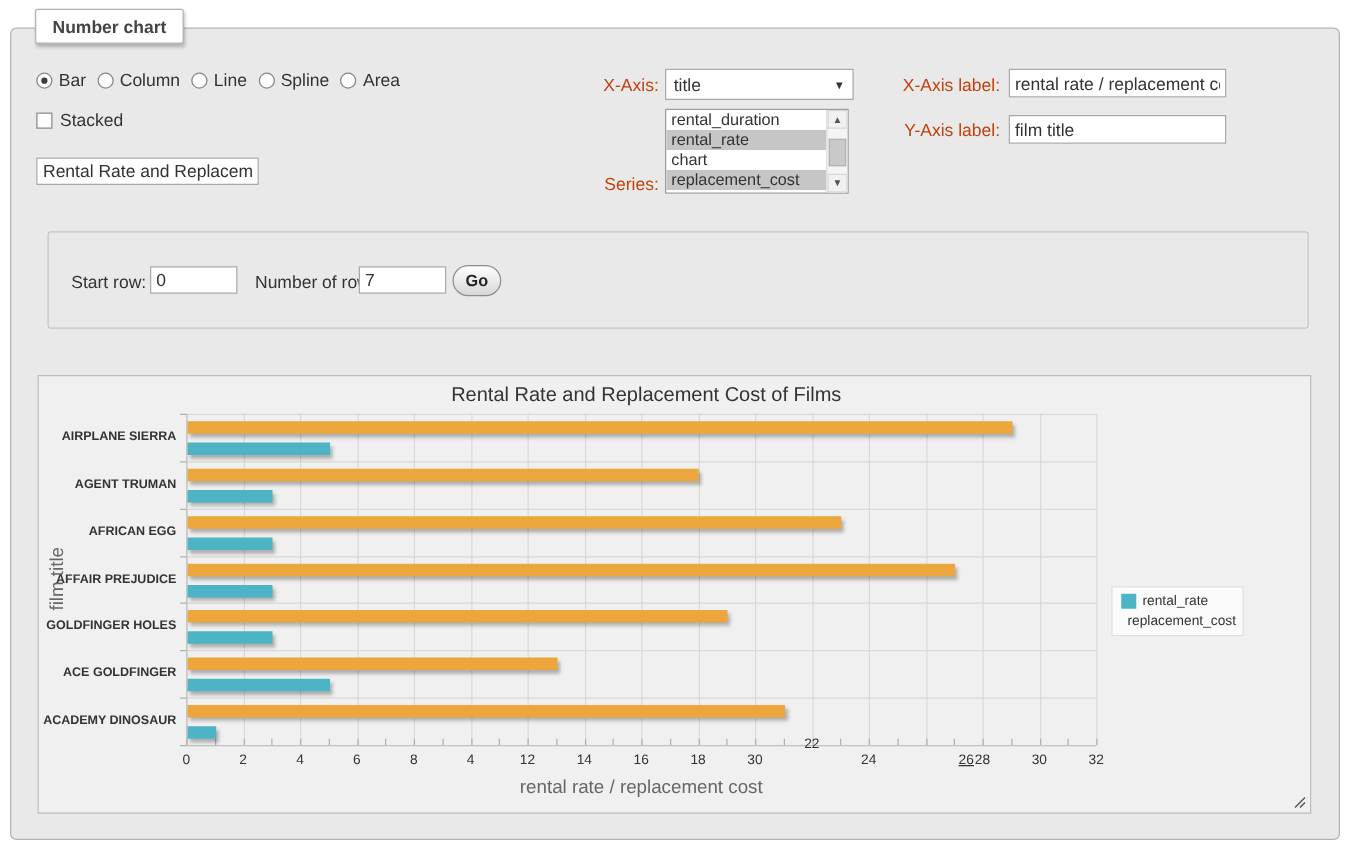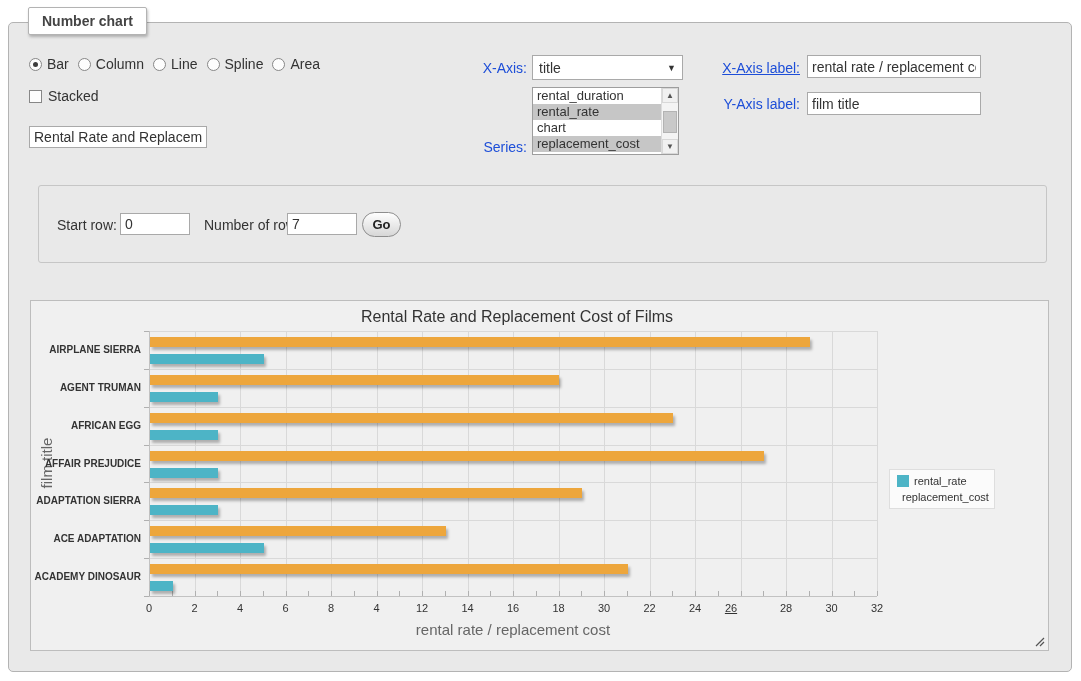--- a/index.html
+++ b/index.html
@@ -35,24 +35,24 @@
   }
   .checkbox-row { left:29px; top:88px; display:flex; align-items:center; gap:6px; font-size:14px; }
   .checkbox { width:13px; height:13px; border:1px solid #878787; background:#fdfdfd; }
 
   input.text {
     border:1px solid #a9a9a9; background:#fff; font:14px "Liberation Sans",sans-serif;
     color:#333; padding:1px 4px; border-radius:0;
   }
   .title-input { left:29px; top:126px; width:178px; height:22px; }
 
-  .cap { font-size:14px; color:#1d4ed8; text-align:right; }
+  .cap { font-size:14px; color:#c2410c; text-align:right; }
   .xaxis-cap  { left:450px; top:60px;  width:77px; }
   .series-cap { left:450px; top:139px; width:77px; }
-  .xlab-cap   { left:705px; top:60px;  width:95px;text-decoration:underline; }
+  .xlab-cap   { left:705px; top:60px;  width:95px; }
   .ylab-cap   { left:705px; top:96px;  width:95px; }
 
   .select {
     left:532px; top:55px; width:151px; height:25px;
     background:#fff; border:1px solid #a9a9a9;
     display:flex; align-items:center; justify-content:space-between;
     padding:0 6px; font-size:14px;
   }
   .select .arr { font-size:9px; color:#333; }
 
@@ -263,27 +263,27 @@
     <div class="abs tick" style="left: 482px; top: 290px; width: 1px; height: 5px;"></div>
     <div class="abs xticklab" style="left: 482px; top: 301px;">16</div>
     <div class="abs tick" style="left: 504.75px; top: 290px; width: 1px; height: 5px;"></div>
     <div class="abs tick" style="left: 527.5px; top: 290px; width: 1px; height: 5px;"></div>
     <div class="abs xticklab" style="left: 527.5px; top: 301px;">18</div>
     <div class="abs tick" style="left: 550.25px; top: 290px; width: 1px; height: 5px;"></div>
     <div class="abs tick" style="left: 573px; top: 290px; width: 1px; height: 5px;"></div>
     <div class="abs xticklab" style="left: 573px; top: 301px;">30</div>
     <div class="abs tick" style="left: 595.75px; top: 290px; width: 1px; height: 5px;"></div>
     <div class="abs tick" style="left: 618.5px; top: 290px; width: 1px; height: 5px;"></div>
-    <div class="abs xticklab" style="left: 618.5px; top: 301px;">22</div>
+    <div class="abs xticklab" style="left: 618.5px; top: 288px;">22</div>
     <div class="abs tick" style="left: 641.25px; top: 290px; width: 1px; height: 5px;"></div>
     <div class="abs tick" style="left: 664px; top: 290px; width: 1px; height: 5px;"></div>
     <div class="abs xticklab" style="left: 664px; top: 301px;">24</div>
     <div class="abs tick" style="left: 686.75px; top: 290px; width: 1px; height: 5px;"></div>
     <div class="abs tick" style="left: 709.5px; top: 290px; width: 1px; height: 5px;"></div>
-    <div class="abs xticklab" style="left: 700px; top: 301px; text-decoration: underline;">26</div>
+    <div class="abs xticklab" style="left: 742px; top: 301px; text-decoration: underline;">26</div>
     <div class="abs tick" style="left: 732.25px; top: 290px; width: 1px; height: 5px;"></div>
     <div class="abs tick" style="left: 755px; top: 290px; width: 1px; height: 5px;"></div>
     <div class="abs xticklab" style="left: 755px; top: 301px;">28</div>
     <div class="abs tick" style="left: 777.75px; top: 290px; width: 1px; height: 5px;"></div>
     <div class="abs tick" style="left: 800.5px; top: 290px; width: 1px; height: 5px;"></div>
     <div class="abs xticklab" style="left: 800.5px; top: 301px;">30</div>
     <div class="abs tick" style="left: 823.25px; top: 290px; width: 1px; height: 5px;"></div>
     <div class="abs tick" style="left: 846px; top: 290px; width: 1px; height: 5px;"></div>
     <div class="abs xticklab" style="left: 846px; top: 301px;">32</div>
     <div class="abs tick" style="left: 113px; top: 30px; width: 5px; height: 1px;"></div>
@@ -299,22 +299,22 @@
     <div class="abs bar" style="left: 119px; top: 53px; width: 113.522px; background: rgb(77, 180, 198);"></div>
     <div class="abs catlab" style="left: 0px; top: 80.8571px;">AGENT TRUMAN</div>
     <div class="abs bar" style="left: 119px; top: 73.8571px; width: 409.272px; background: rgb(237, 166, 60);"></div>
     <div class="abs bar" style="left: 119px; top: 90.8571px; width: 68.0225px; background: rgb(77, 180, 198);"></div>
     <div class="abs catlab" style="left: 0px; top: 118.714px;">AFRICAN EGG</div>
     <div class="abs bar" style="left: 119px; top: 111.714px; width: 523.022px; background: rgb(237, 166, 60);"></div>
     <div class="abs bar" style="left: 119px; top: 128.714px; width: 68.0225px; background: rgb(77, 180, 198);"></div>
     <div class="abs catlab" style="left: 0px; top: 156.571px;">AFFAIR PREJUDICE</div>
     <div class="abs bar" style="left: 119px; top: 149.571px; width: 614.022px; background: rgb(237, 166, 60);"></div>
     <div class="abs bar" style="left: 119px; top: 166.571px; width: 68.0225px; background: rgb(77, 180, 198);"></div>
-    <div class="abs catlab" style="left: 0px; top: 194.429px;">ADAPTATION SIERRA</div>
+    <div class="abs catlab" style="left: 0px; top: 194.429px;">GOLDFINGER HOLES</div>
     <div class="abs bar" style="left: 119px; top: 187.429px; width: 432.022px; background: rgb(237, 166, 60);"></div>
     <div class="abs bar" style="left: 119px; top: 204.429px; width: 68.0225px; background: rgb(77, 180, 198);"></div>
-    <div class="abs catlab" style="left: 0px; top: 232.286px;">ACE ADAPTATION</div>
+    <div class="abs catlab" style="left: 0px; top: 232.286px;">ACE GOLDFINGER</div>
     <div class="abs bar" style="left: 119px; top: 225.286px; width: 295.522px; background: rgb(237, 166, 60);"></div>
     <div class="abs bar" style="left: 119px; top: 242.286px; width: 113.522px; background: rgb(77, 180, 198);"></div>
     <div class="abs catlab" style="left: 0px; top: 270.143px;">ACADEMY DINOSAUR</div>
     <div class="abs bar" style="left: 119px; top: 263.143px; width: 477.522px; background: rgb(237, 166, 60);"></div>
     <div class="abs bar" style="left: 119px; top: 280.143px; width: 22.5225px; background: rgb(77, 180, 198);"></div>
   </div>
 
 </body></html>

